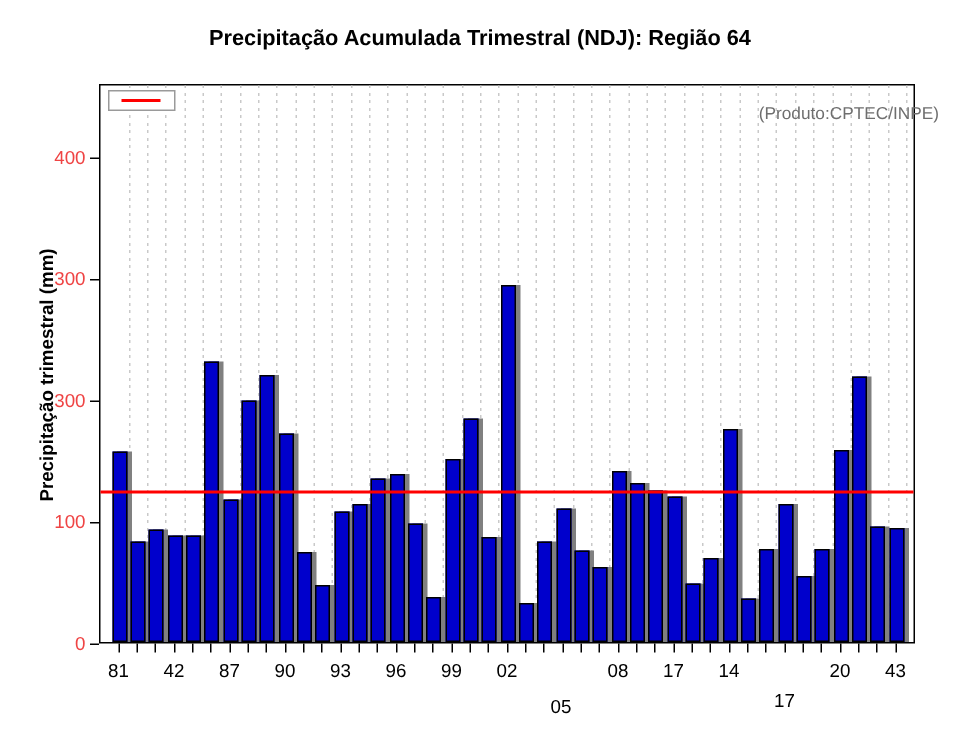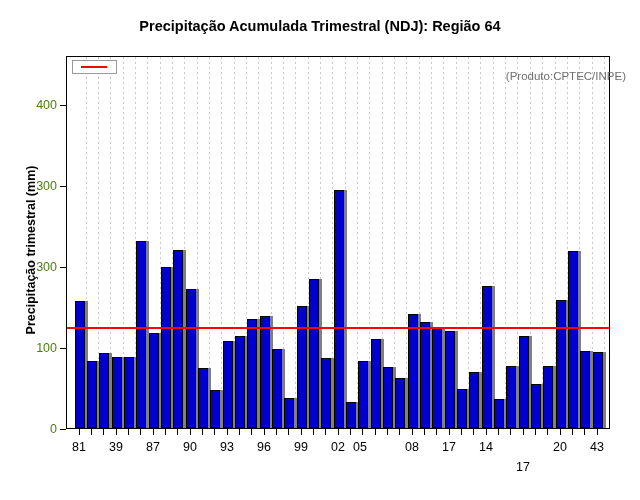--- a/index.html
+++ b/index.html
@@ -46,21 +46,21 @@
     position:absolute;left:72px;top:60px;
     background:#ffffff;border:1px solid #9a9a9a;
     padding:5px 9px 5px 8px;display:flex;align-items:center;gap:9px;
   }
   #legend-line{width:26px;height:2px;background:#FF0000;display:block;}
   #legend-label{font-size:11.5px;color:#000;white-space:nowrap;}
 
   
   #yaxis{position:absolute;left:0;top:0;width:66px;height:500px;}
   .ytick{position:absolute;right:0;width:6px;height:1px;background:#000;}
-  .ylabel{position:absolute;right:9px;font-size:12.5px;color:#4d7c0f;text-align:left;
+  .ylabel{position:absolute;right:9px;font-size:12.5px;color:#ef4444;text-align:left;
     transform:translateY(-50%);white-space:nowrap;}
   #ylabel-title{
     position:absolute;left:-84px;top:50%;width:230px;text-align:center;
     transform:translateY(-50%) rotate(-90deg);
     font-size:12.5px;font-weight:bold;color:#000;
   }
 
   
   #xaxis{position:absolute;left:0;top:429px;width:640px;height:71px;}
   .xtick{position:absolute;top:0;width:1px;height:6px;background:#000;}
@@ -234,21 +234,21 @@
   <div id="legend">
     <span id="legend-line" style="background: rgb(255, 0, 0);"></span>
   </div>
 
   <div id="xaxis">
   <div class="xtick" style="left: 79px;"></div>
       <div class="xlabel" style="left: 79px;">81</div>
       <div class="xtick" style="left: 91px;"></div>
       <div class="xtick" style="left: 103px;"></div>
       <div class="xtick" style="left: 116px;"></div>
-      <div class="xlabel" style="left: 116px;">39</div>
+      <div class="xlabel" style="left: 116px;">42</div>
       <div class="xtick" style="left: 128px;"></div>
       <div class="xtick" style="left: 140px;"></div>
       <div class="xtick" style="left: 153px;"></div>
       <div class="xlabel" style="left: 153px;">87</div>
       <div class="xtick" style="left: 165px;"></div>
       <div class="xtick" style="left: 177px;"></div>
       <div class="xtick" style="left: 190px;"></div>
       <div class="xlabel" style="left: 190px;">90</div>
       <div class="xtick" style="left: 202px;"></div>
       <div class="xtick" style="left: 214px;"></div>
@@ -262,21 +262,21 @@
       <div class="xtick" style="left: 288px;"></div>
       <div class="xtick" style="left: 301px;"></div>
       <div class="xlabel" style="left: 301px;">99</div>
       <div class="xtick" style="left: 313px;"></div>
       <div class="xtick" style="left: 325px;"></div>
       <div class="xtick" style="left: 338px;"></div>
       <div class="xlabel" style="left: 338px;">02</div>
       <div class="xtick" style="left: 350px;"></div>
       <div class="xtick" style="left: 362px;"></div>
       <div class="xtick" style="left: 375px;"></div>
-      <div class="xlabel" style="left: 360px;">05</div>
+      <div class="xlabel" style="left: 374px; margin-top: 24px;">05</div>
       <div class="xtick" style="left: 387px;"></div>
       <div class="xtick" style="left: 399px;"></div>
       <div class="xtick" style="left: 412px;"></div>
       <div class="xlabel" style="left: 412px;">08</div>
       <div class="xtick" style="left: 424px;"></div>
       <div class="xtick" style="left: 436px;"></div>
       <div class="xtick" style="left: 449px;"></div>
       <div class="xlabel" style="left: 449px;">17</div>
       <div class="xtick" style="left: 461px;"></div>
       <div class="xtick" style="left: 473px;"></div>

